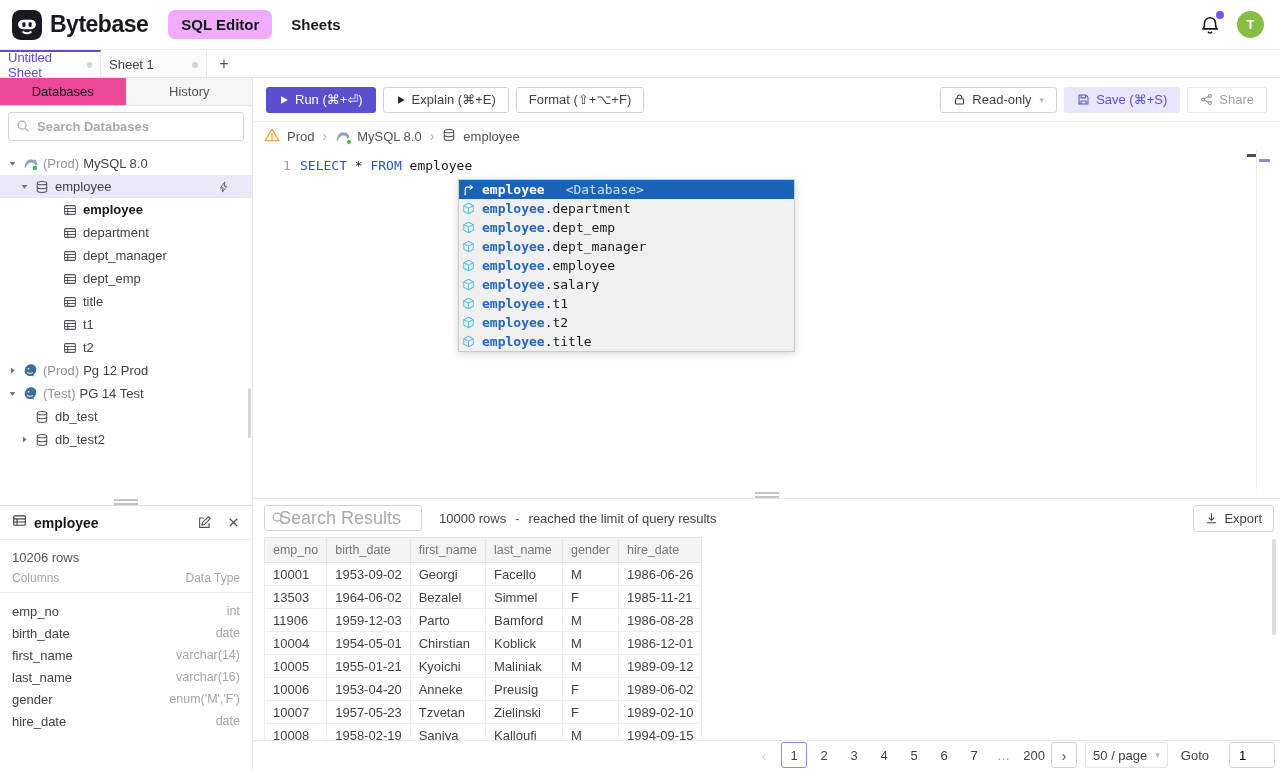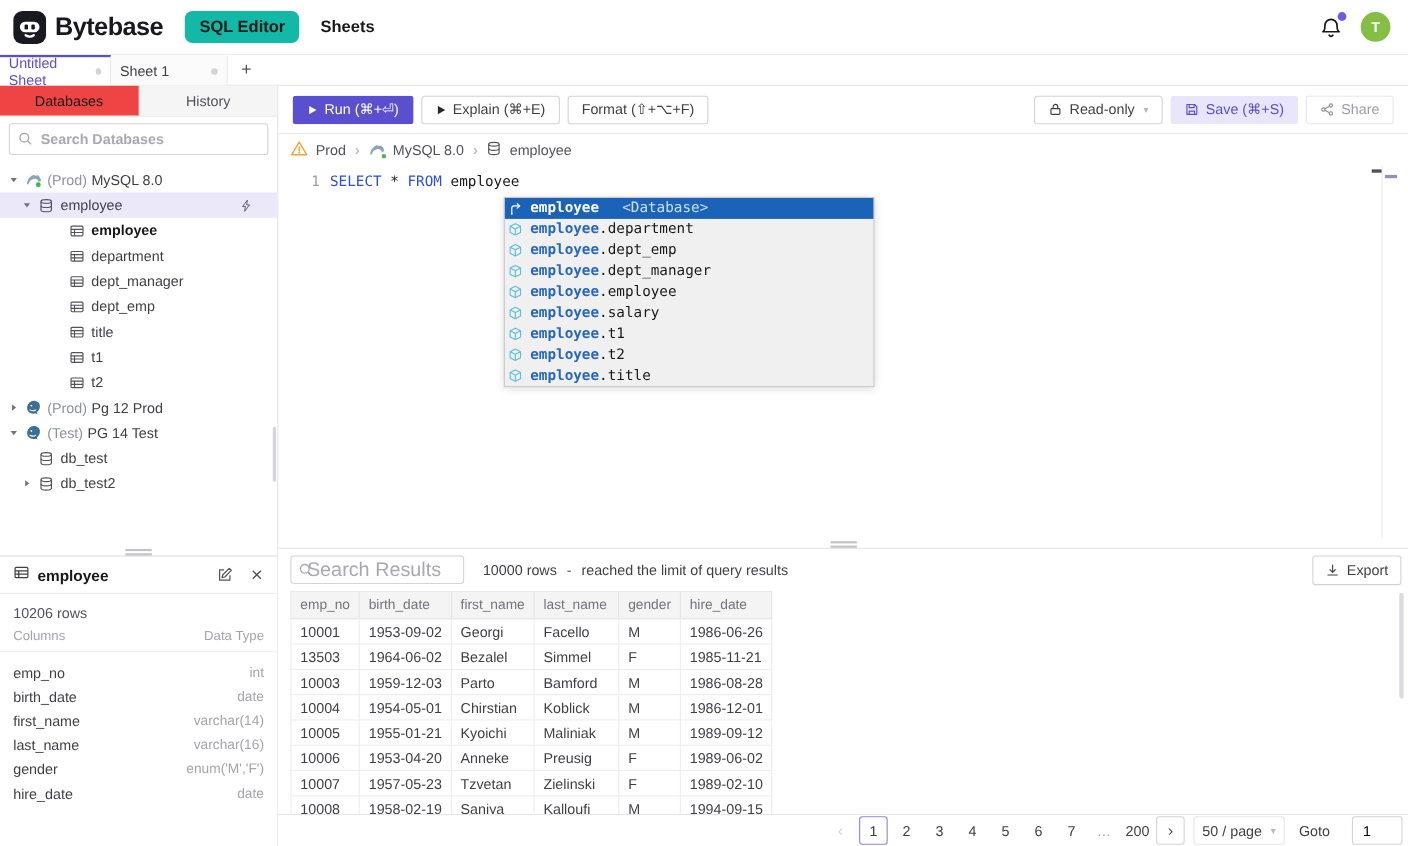--- a/index.html
+++ b/index.html
@@ -6,21 +6,21 @@
   html,body { width:1280px; height:769px; overflow:hidden; }
   body { font-family:"Liberation Sans", sans-serif; background:#fff; color:#27272a; }
   .app { width:1280px; height:769px; display:flex; flex-direction:column; }
 
   
   .hdr { height:50px; display:flex; align-items:center; padding:0 12px; border-bottom:1px solid #ececee; background:#fff; flex:0 0 auto; }
   .logo { width:30px; height:30px; flex:0 0 auto; }
   .brand { font-size:23px; font-weight:800; color:#18181f; margin-left:8px; letter-spacing:-0.5px; }
   .hdr-nav { display:flex; align-items:center; margin-left:20px; gap:6px; }
   .nav-pill { font-size:15px; font-weight:600; color:#18181b; padding:6px 13px; border-radius:7px; }
-  .nav-pill.active { background:#14b8a6; }
+  .nav-pill.active { background:#f0abfc; }
   .hdr-sp { flex:1; }
   .bell-wrap { position:relative; margin-right:16px; width:22px; height:22px; }
   .bell-dot { position:absolute; top:-3px; right:-3px; width:8px; height:8px; border-radius:50%; background:#6d5ce6; }
   .avatar { width:27px; height:27px; border-radius:50%; background:#84be44; color:#fff; font-size:13px; font-weight:700; display:flex; align-items:center; justify-content:center; margin-right:4px; }
 
   
   .sheet-tabs { height:28px; display:flex; border-bottom:1px solid #e5e5e8; background:#fff; flex:0 0 auto; }
   .stab { display:flex; align-items:center; justify-content:space-between; padding:0 8px; font-size:13px; border-right:1px solid #e9e9ec; border-top:2px solid transparent; color:#3f3f46; background:#fbfbfc; }
   .stab.active { border-top-color:#5a4fcf; color:#5a4fcf; background:#fff; }
   .stab .dot { width:6px; height:6px; border-radius:50%; background:#d4d4d8; margin-left:10px; }
@@ -29,21 +29,21 @@
   .add-tab { width:34px; display:flex; align-items:center; justify-content:center; font-size:16px; color:#52525b; }
 
   
   .bodyrow { flex:1; display:flex; min-height:0; }
   .sidebar { width:253px; flex:0 0 auto; border-right:1px solid #e5e5e8; display:flex; flex-direction:column; background:#fff; }
   .main { flex:1; min-width:0; display:flex; flex-direction:column; }
 
   
   .side-tabs { height:28px; display:flex; border-bottom:1px solid #e5e5e8; flex:0 0 auto; }
   .side-tab { flex:1; display:flex; align-items:center; justify-content:center; font-size:13px; }
-  .side-tab.active { background:#ef4444; font-weight:500; color:#18181b; border-right:1px solid #e9e9ec; }
+  .side-tab.active { background:#ec4899; font-weight:500; color:#18181b; border-right:1px solid #e9e9ec; }
   .side-tab.idle { background:#f5f5f6; color:#52525b; }
   .search-wrap { padding:6px 8px 9px; position:relative; flex:0 0 auto; }
   .search-wrap svg { position:absolute; left:16px; top:13px; }
   .search-input { width:100%; height:29px; border:1px solid #d4d4d8; border-radius:3px; padding-left:28px; font-size:13px; color:#3f3f46; outline:none; font-family:"Liberation Sans", sans-serif;font-weight:bold; }
   .search-input::placeholder { color:#a8a8b0; }
 
   .tree { flex:1; position:relative; overflow:hidden; padding-top:2px; font-size:13px; }
   .tree-row { height:23px; display:flex; align-items:center; }
   .tree-row.lv1 { padding-left:8px; }
   .tree-row.lv2 { padding-left:20px; }
@@ -645,21 +645,21 @@
                 </tr>
                 <tr>
                   <td>13503</td>
                   <td>1964-06-02</td>
                   <td>Bezalel</td>
                   <td>Simmel</td>
                   <td>F</td>
                   <td>1985-11-21</td>
                 </tr>
                 <tr>
-                  <td>10003</td>
+                  <td>11906</td>
                   <td>1959-12-03</td>
                   <td>Parto</td>
                   <td>Bamford</td>
                   <td>M</td>
                   <td>1986-08-28</td>
                 </tr>
                 <tr>
                   <td>10004</td>
                   <td>1954-05-01</td>
                   <td>Chirstian</td>

